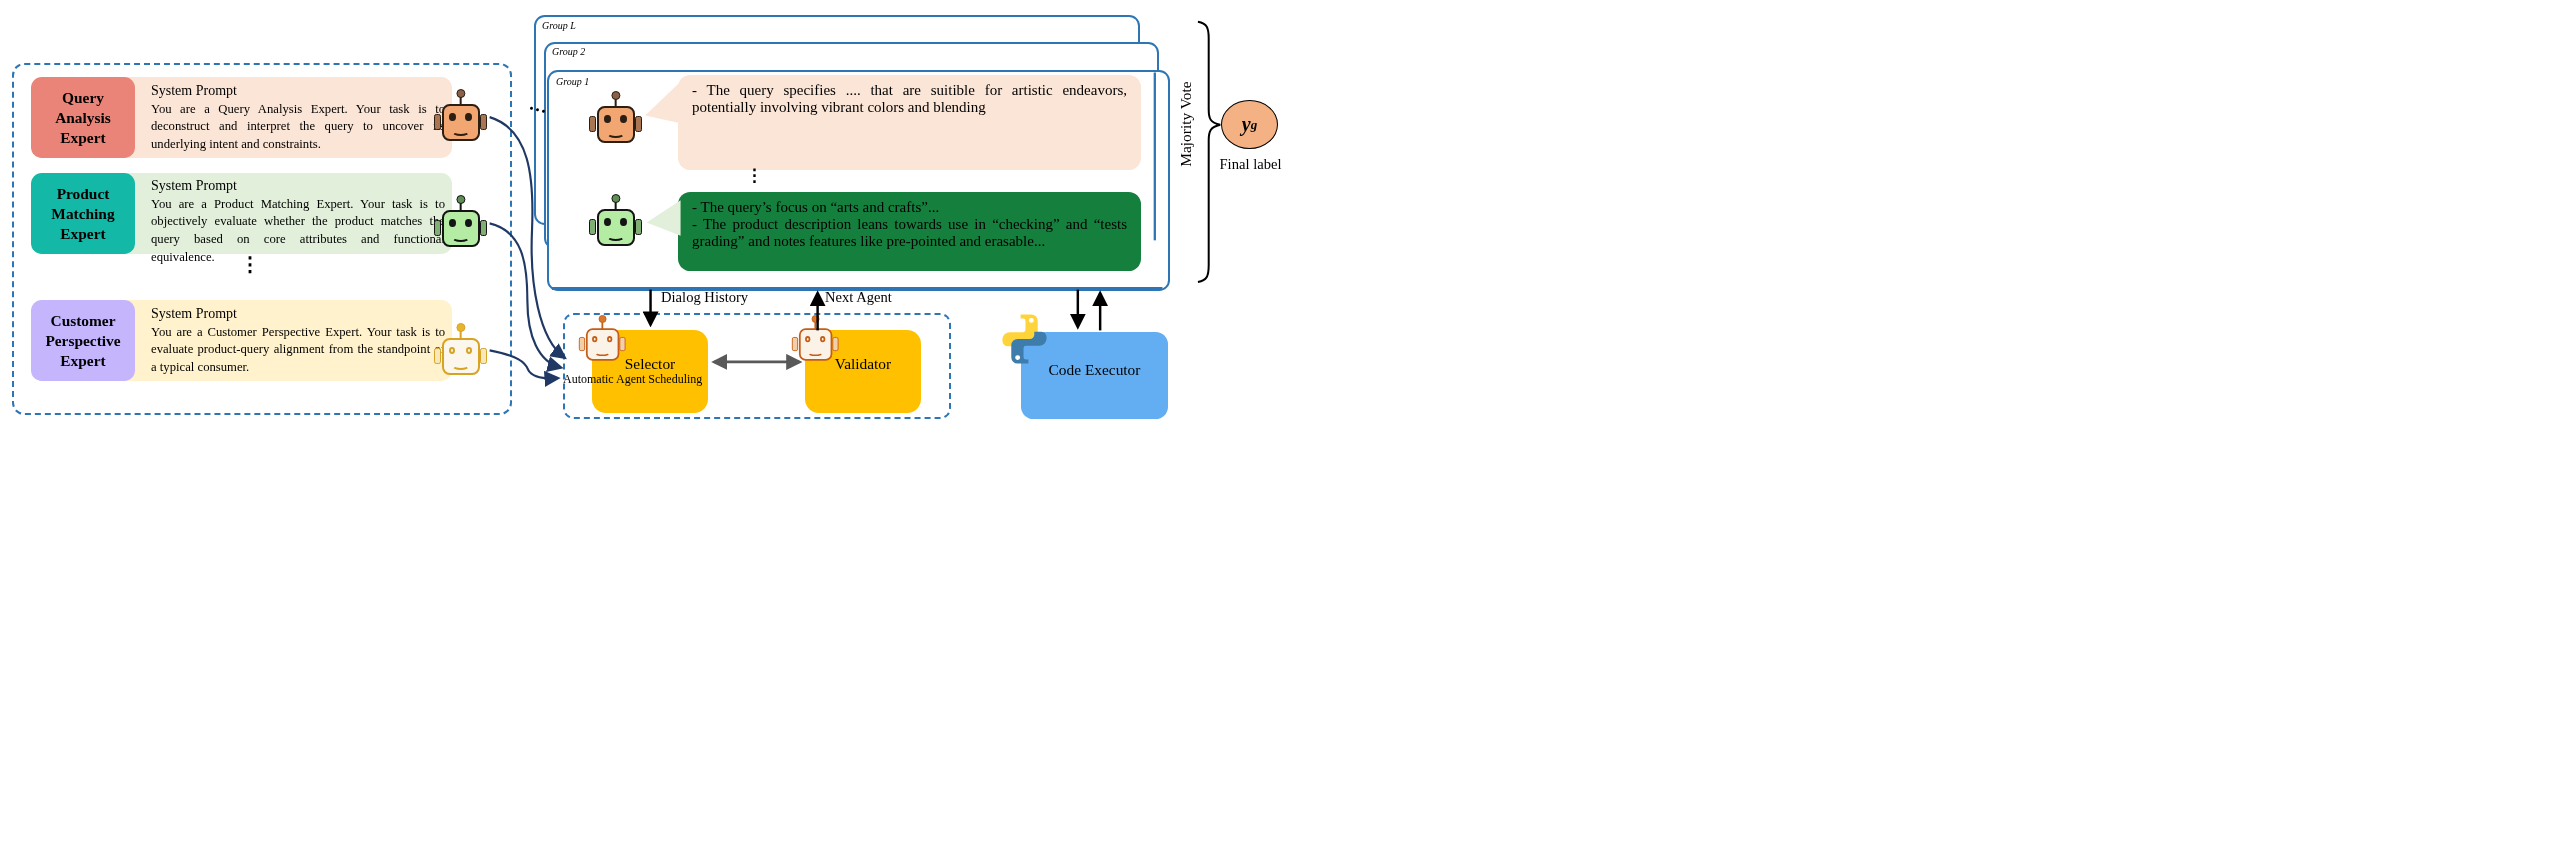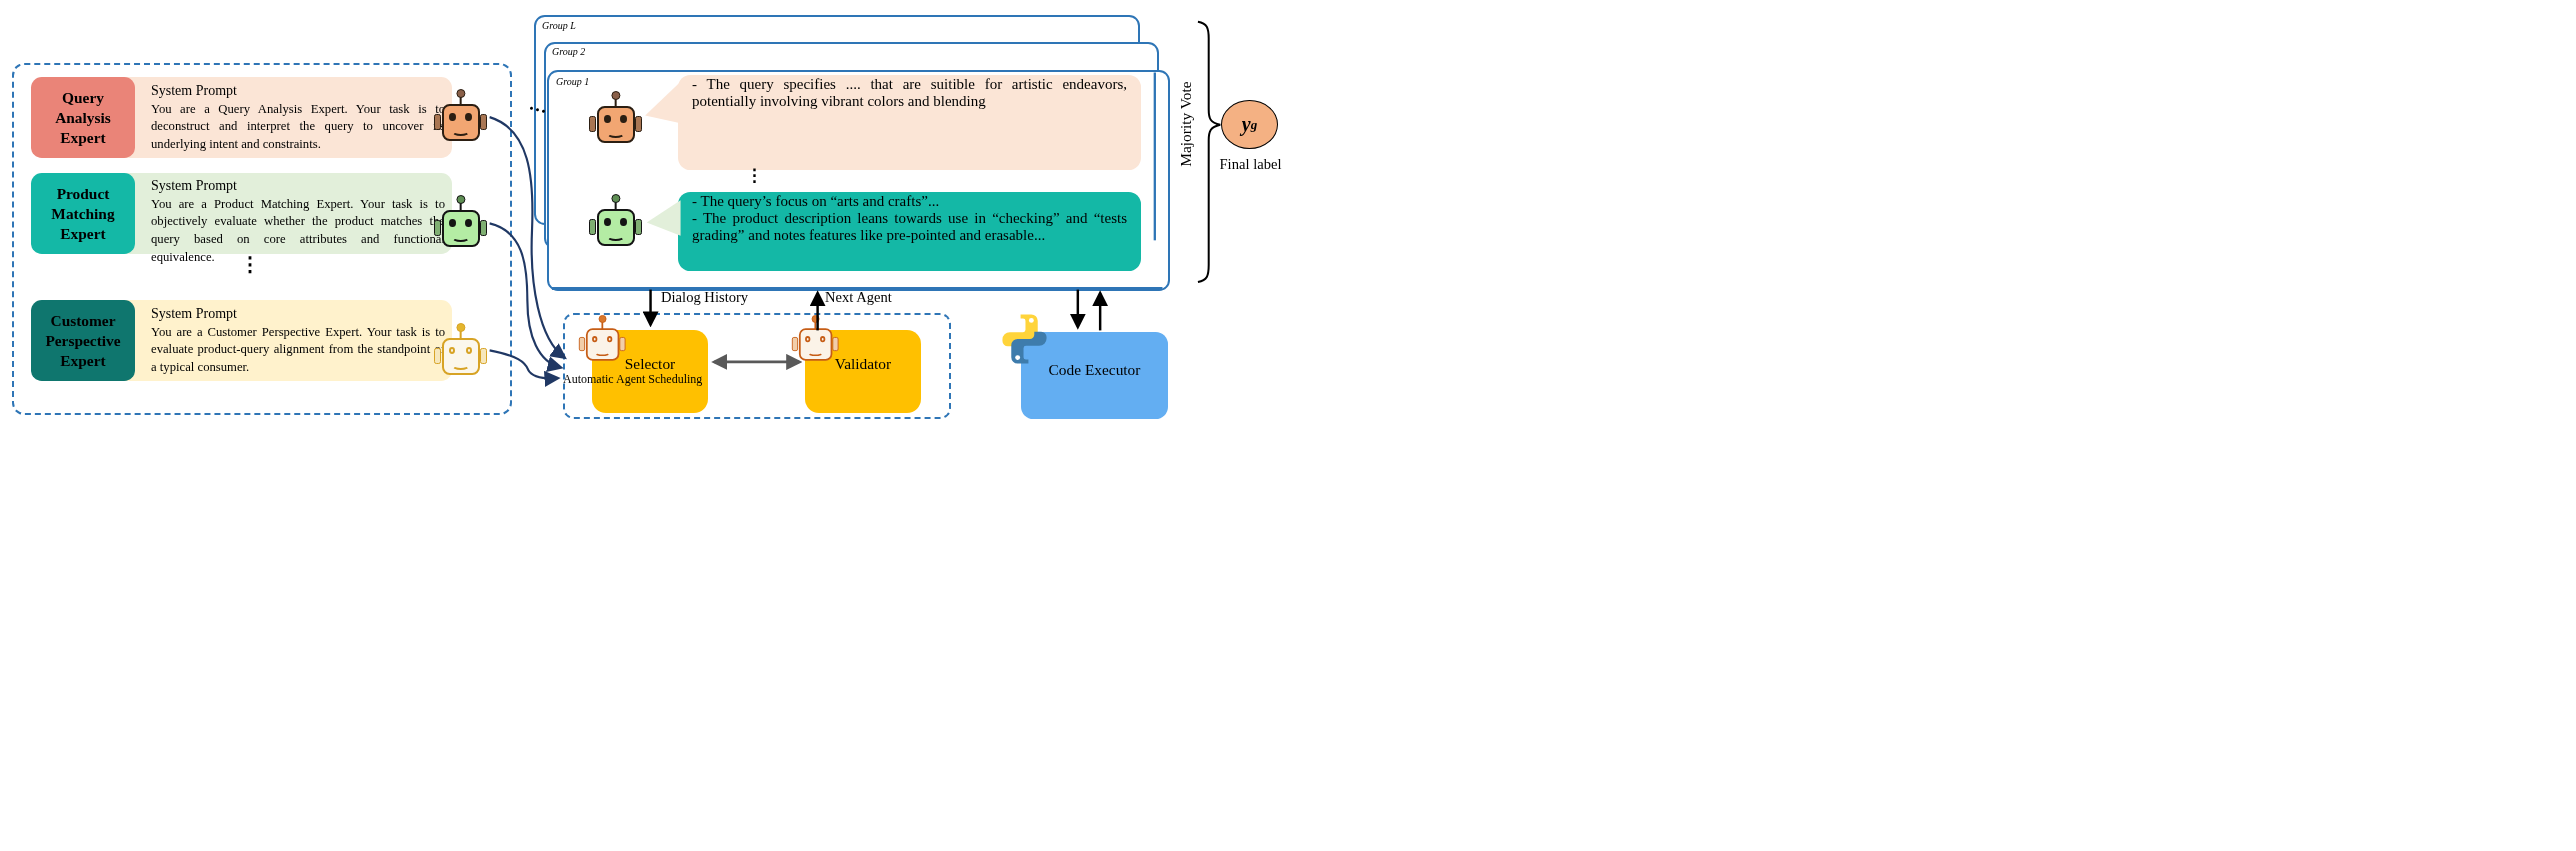--- a/index.html
+++ b/index.html
@@ -16,42 +16,42 @@
   #left-panel{left:11.5px;top:63px;width:496px;height:348px;border:2.7px dashed #2E75B6;border-radius:12.3px;}
   .expert-row{position:absolute;left:69px;width:383px;height:81px;border-radius:10.8px;}
   .expert-row.r1{top:77px;background:#FBE5D6;}
   .expert-row.r2{top:173px;background:#E2EFDA;}
   .expert-row.r3{top:300px;background:#FFF2CC;}
   .expert-label{position:absolute;left:31px;width:104px;height:81px;border-radius:10.8px;
     display:flex;align-items:center;justify-content:center;text-align:center;
     font-weight:bold;font-size:15.4px;line-height:20px;padding:0 3.1px;box-sizing:border-box;}
   .expert-label.r1{top:77px;background:#EA8478;}
   .expert-label.r2{top:173px;background:#14b8a6;}
-  .expert-label.r3{top:300px;background:#0f766e;}
+  .expert-label.r3{top:300px;background:#c4b5fd;}
   .prompt{position:absolute;left:151px;width:294px;}
   .prompt .heading{font-size:14px;margin-bottom:1.5px;}
   .prompt .body{font-size:12.7px;line-height:17.7px;text-align:justify;}
   .prompt.r1{top:83px;} .prompt.r2{top:178px;} .prompt.r3{top:306px;}
   .vdots{font-size:18.5px;line-height:8.5px;letter-spacing:0;font-weight:bold;}
   #expert-dots{left:240px;top:259px;font-size:20px;line-height:10px;}
   
   .gbox{position:absolute;background:#fff;border:2.3px solid #2E75B6;border-radius:10.8px;}
   #group-L{left:534px;top:14.6px;width:602px;height:206px;}
   #group-2{left:544px;top:42px;width:611px;height:203px;}
   #group-1{left:547px;top:70px;width:619px;height:217px;}
   .gtitle{font-size:10px;font-style:italic;}
   #group-L-title{left:542px;top:20px;}
   #group-2-title{left:552px;top:46px;}
   #group-1-title{left:556px;top:76px;}
   #group-dots{left:528px;top:100px;font-size:18.5px;font-weight:bold;transform:rotate(14deg);}
   
-  .bubble{position:absolute;left:678px;width:463px;border-radius:12.3px;padding:1px 14px;
+  .bubble{position:absolute;left:678px;width:463px;border-radius:12.3px;padding:7px 14px;
     box-sizing:border-box;font-size:15px;line-height:17px;}
   #bubble-1{top:75px;height:95px;background:#FBE5D6;}
-  #bubble-2{top:192px;height:79px;background:#14b8a6;}
+  #bubble-2{top:192px;height:79px;background:#15803d;}
   .bubble .para{text-align:justify;}
   #bubble-dots{left:746px;top:172px;font-size:17px;line-height:7.7px;}
   
   .robot{position:absolute;width:55px;height:52px;}
   .robot .ant{position:absolute;left:50%;top:7px;transform:translateX(-50%);width:2.7px;height:10px;background:var(--line);}
   .robot .ball{position:absolute;left:50%;top:0;transform:translateX(-50%);width:9.2px;height:9.2px;border-radius:50%;
     background:var(--ball);border:1.9px solid var(--line);box-sizing:border-box;}
   .robot .head{position:absolute;left:8.5px;right:8.5px;top:15.4px;bottom:0;background:var(--face);
     border:2.7px solid var(--line);border-radius:7.7px;box-sizing:border-box;}
   .robot .ear{position:absolute;top:25.4px;width:7.7px;height:16px;background:var(--ear);

